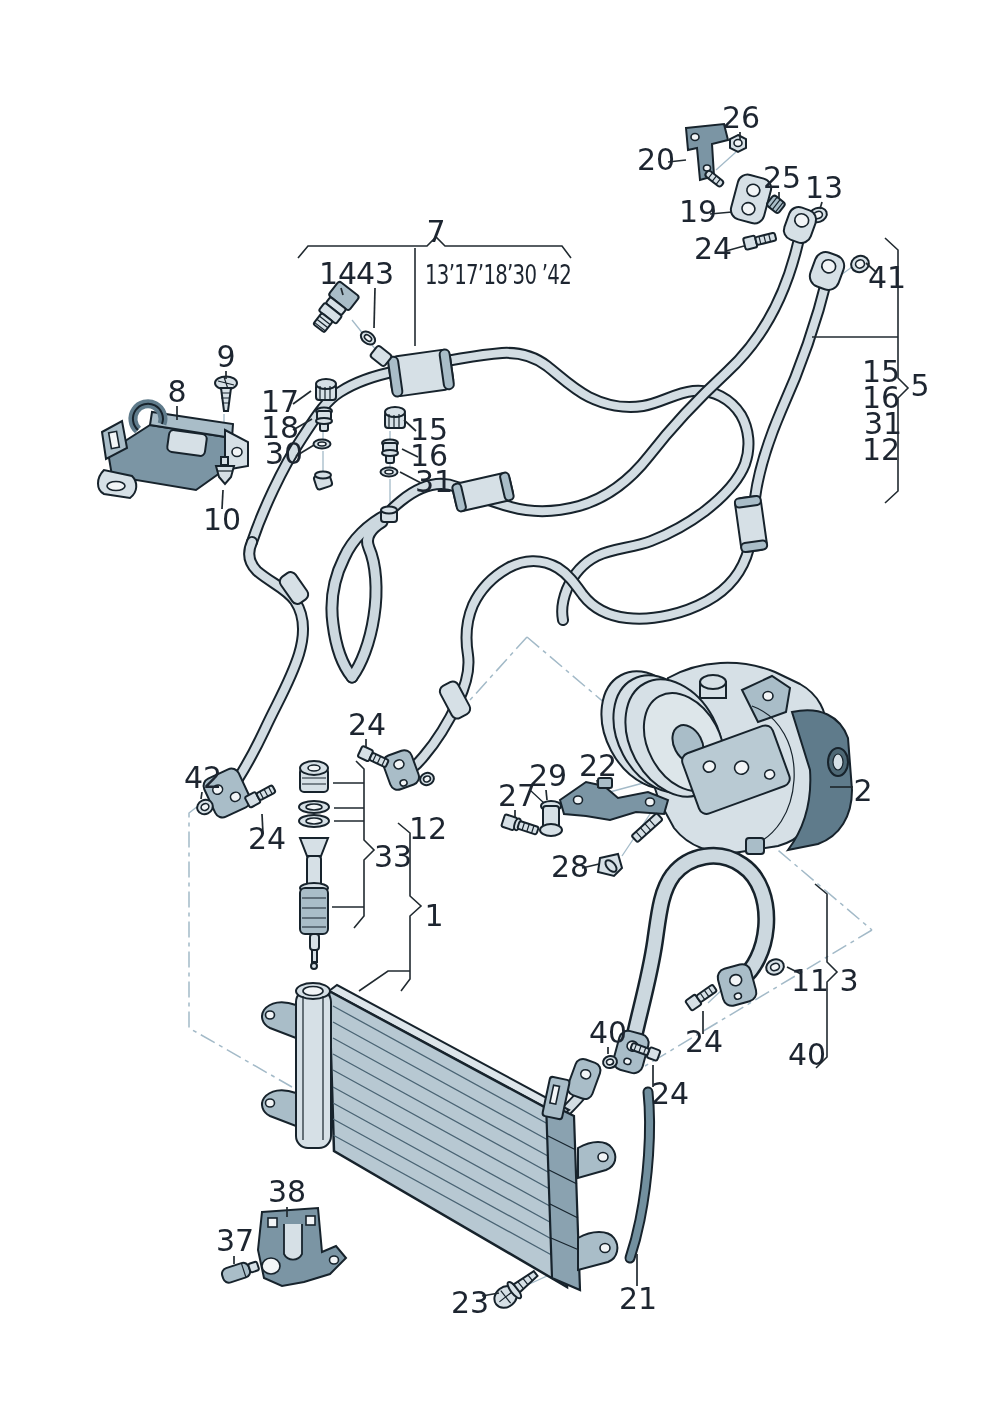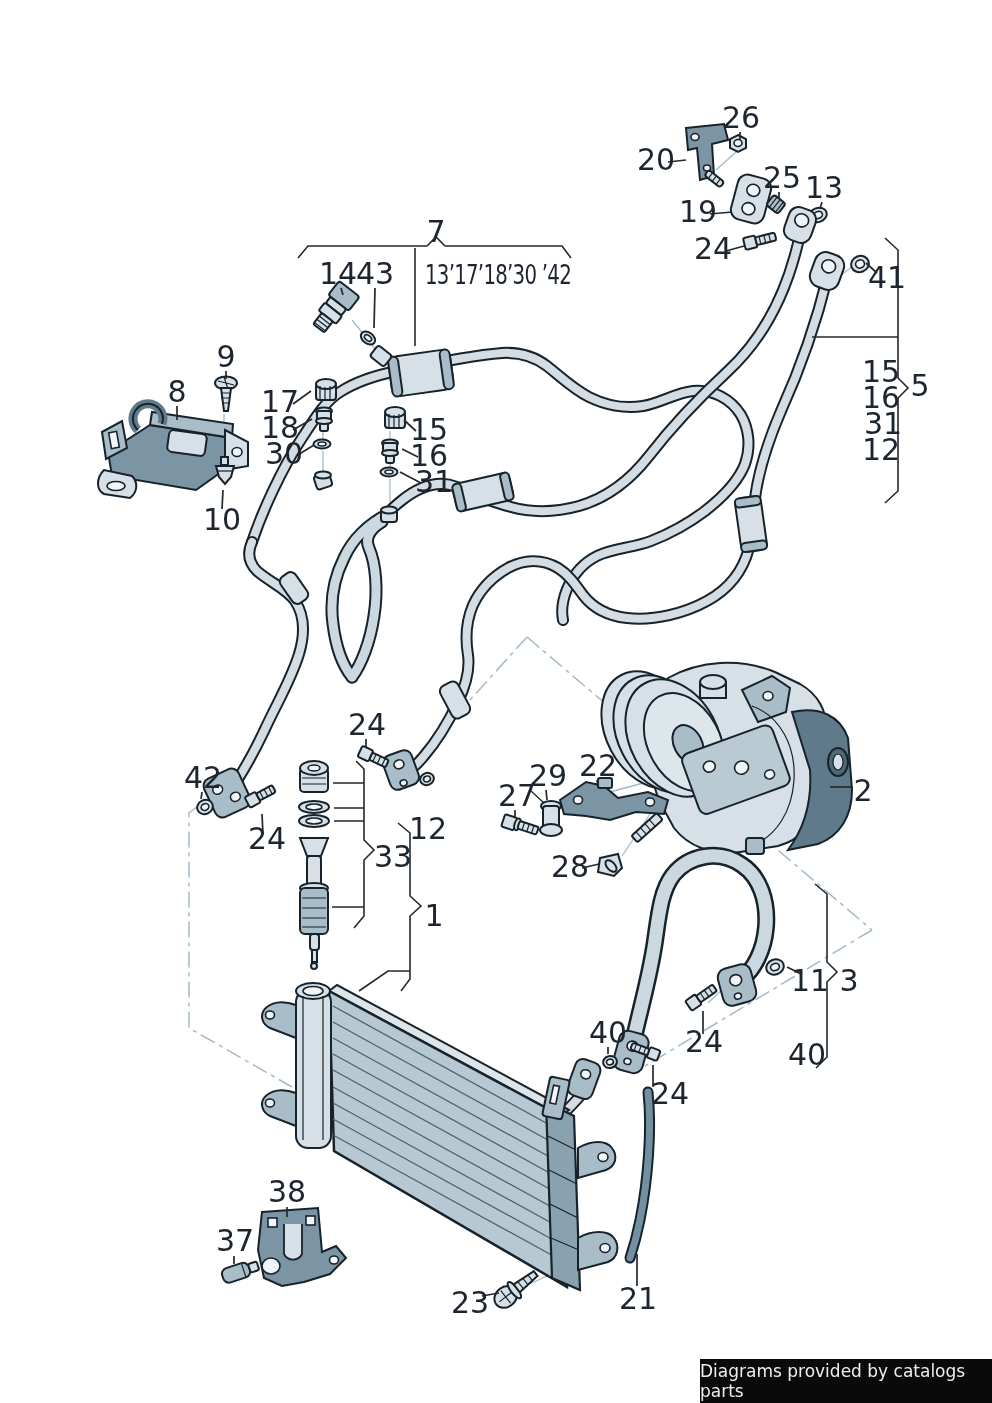--- a/index.html
+++ b/index.html
@@ -538,16 +538,13 @@
     <text class="callout" x="704" y="1052">24</text>
     <text class="callout" x="807" y="1065">40</text>
     <text class="callout" x="670" y="1104">24</text>
     <text class="callout" x="287" y="1202">38</text>
     <text class="callout" x="235" y="1251">37</text>
     <text class="callout" x="470" y="1313">23</text>
     <text class="callout" x="638" y="1309">21</text>
   </g>
 </svg>
 
-<div class="footer">
-  <span>Diagrams provided by catalogs parts</span>
 </div>
-</div>
 
 </body></html>

